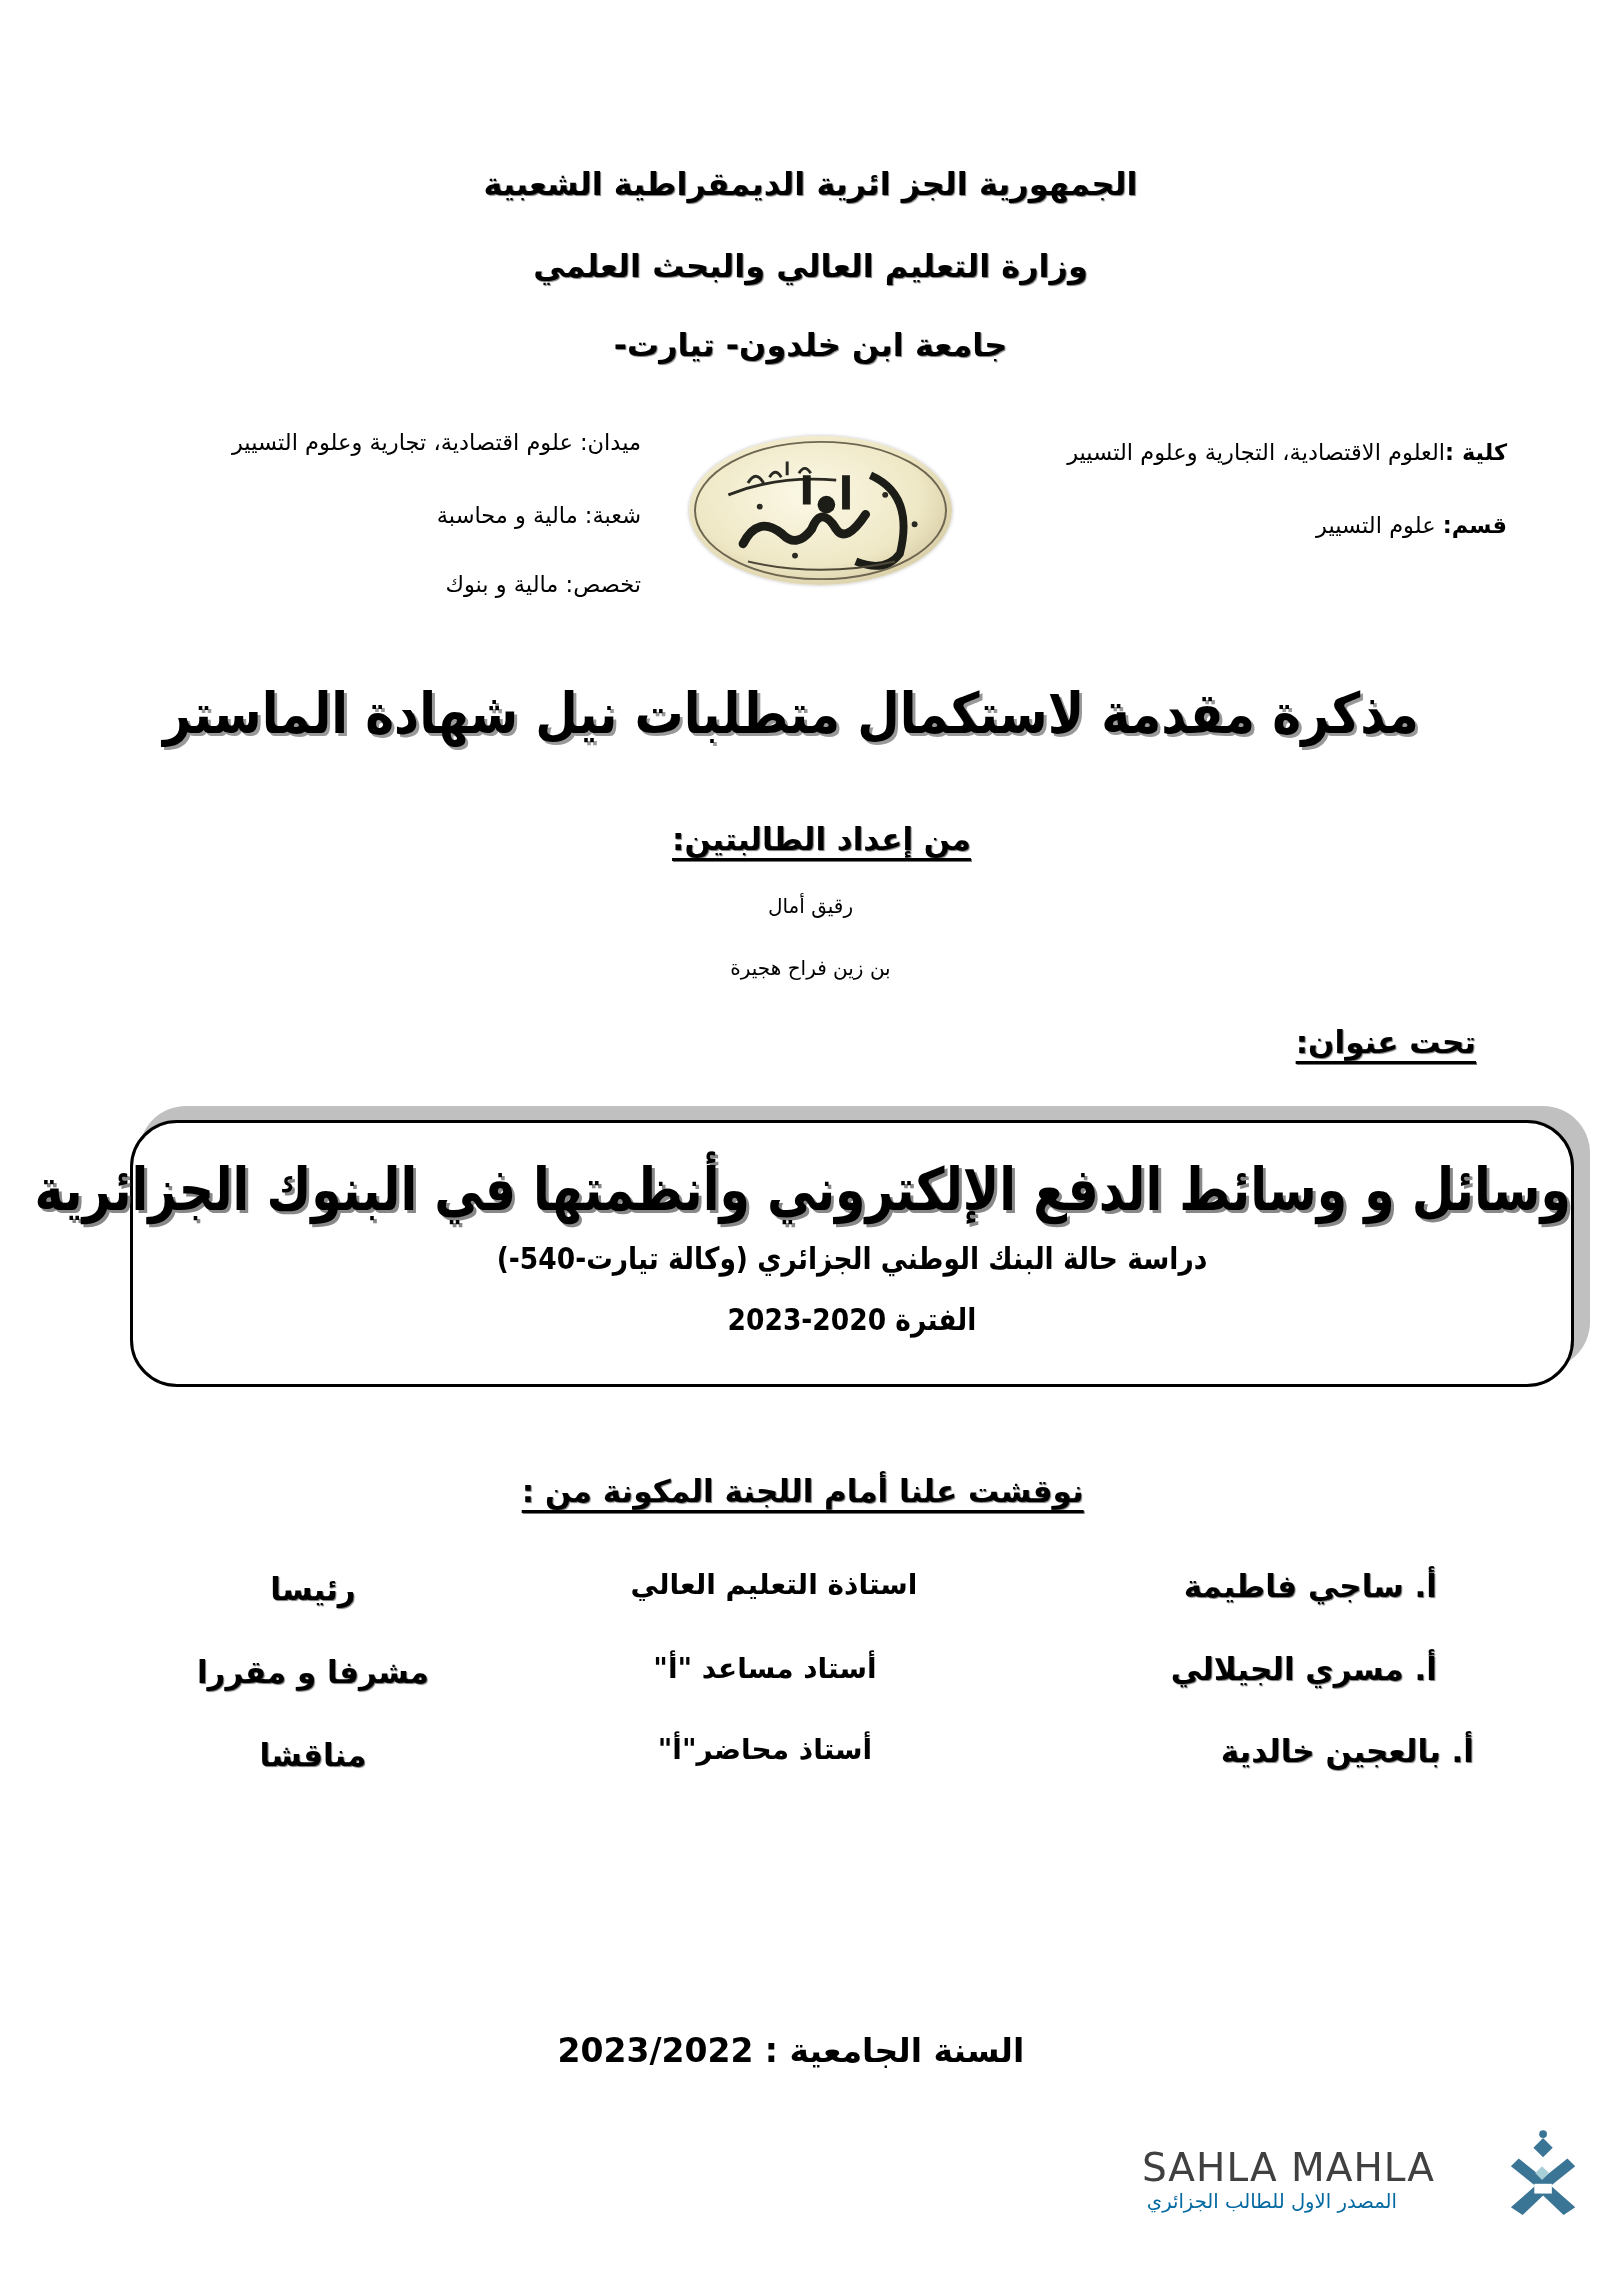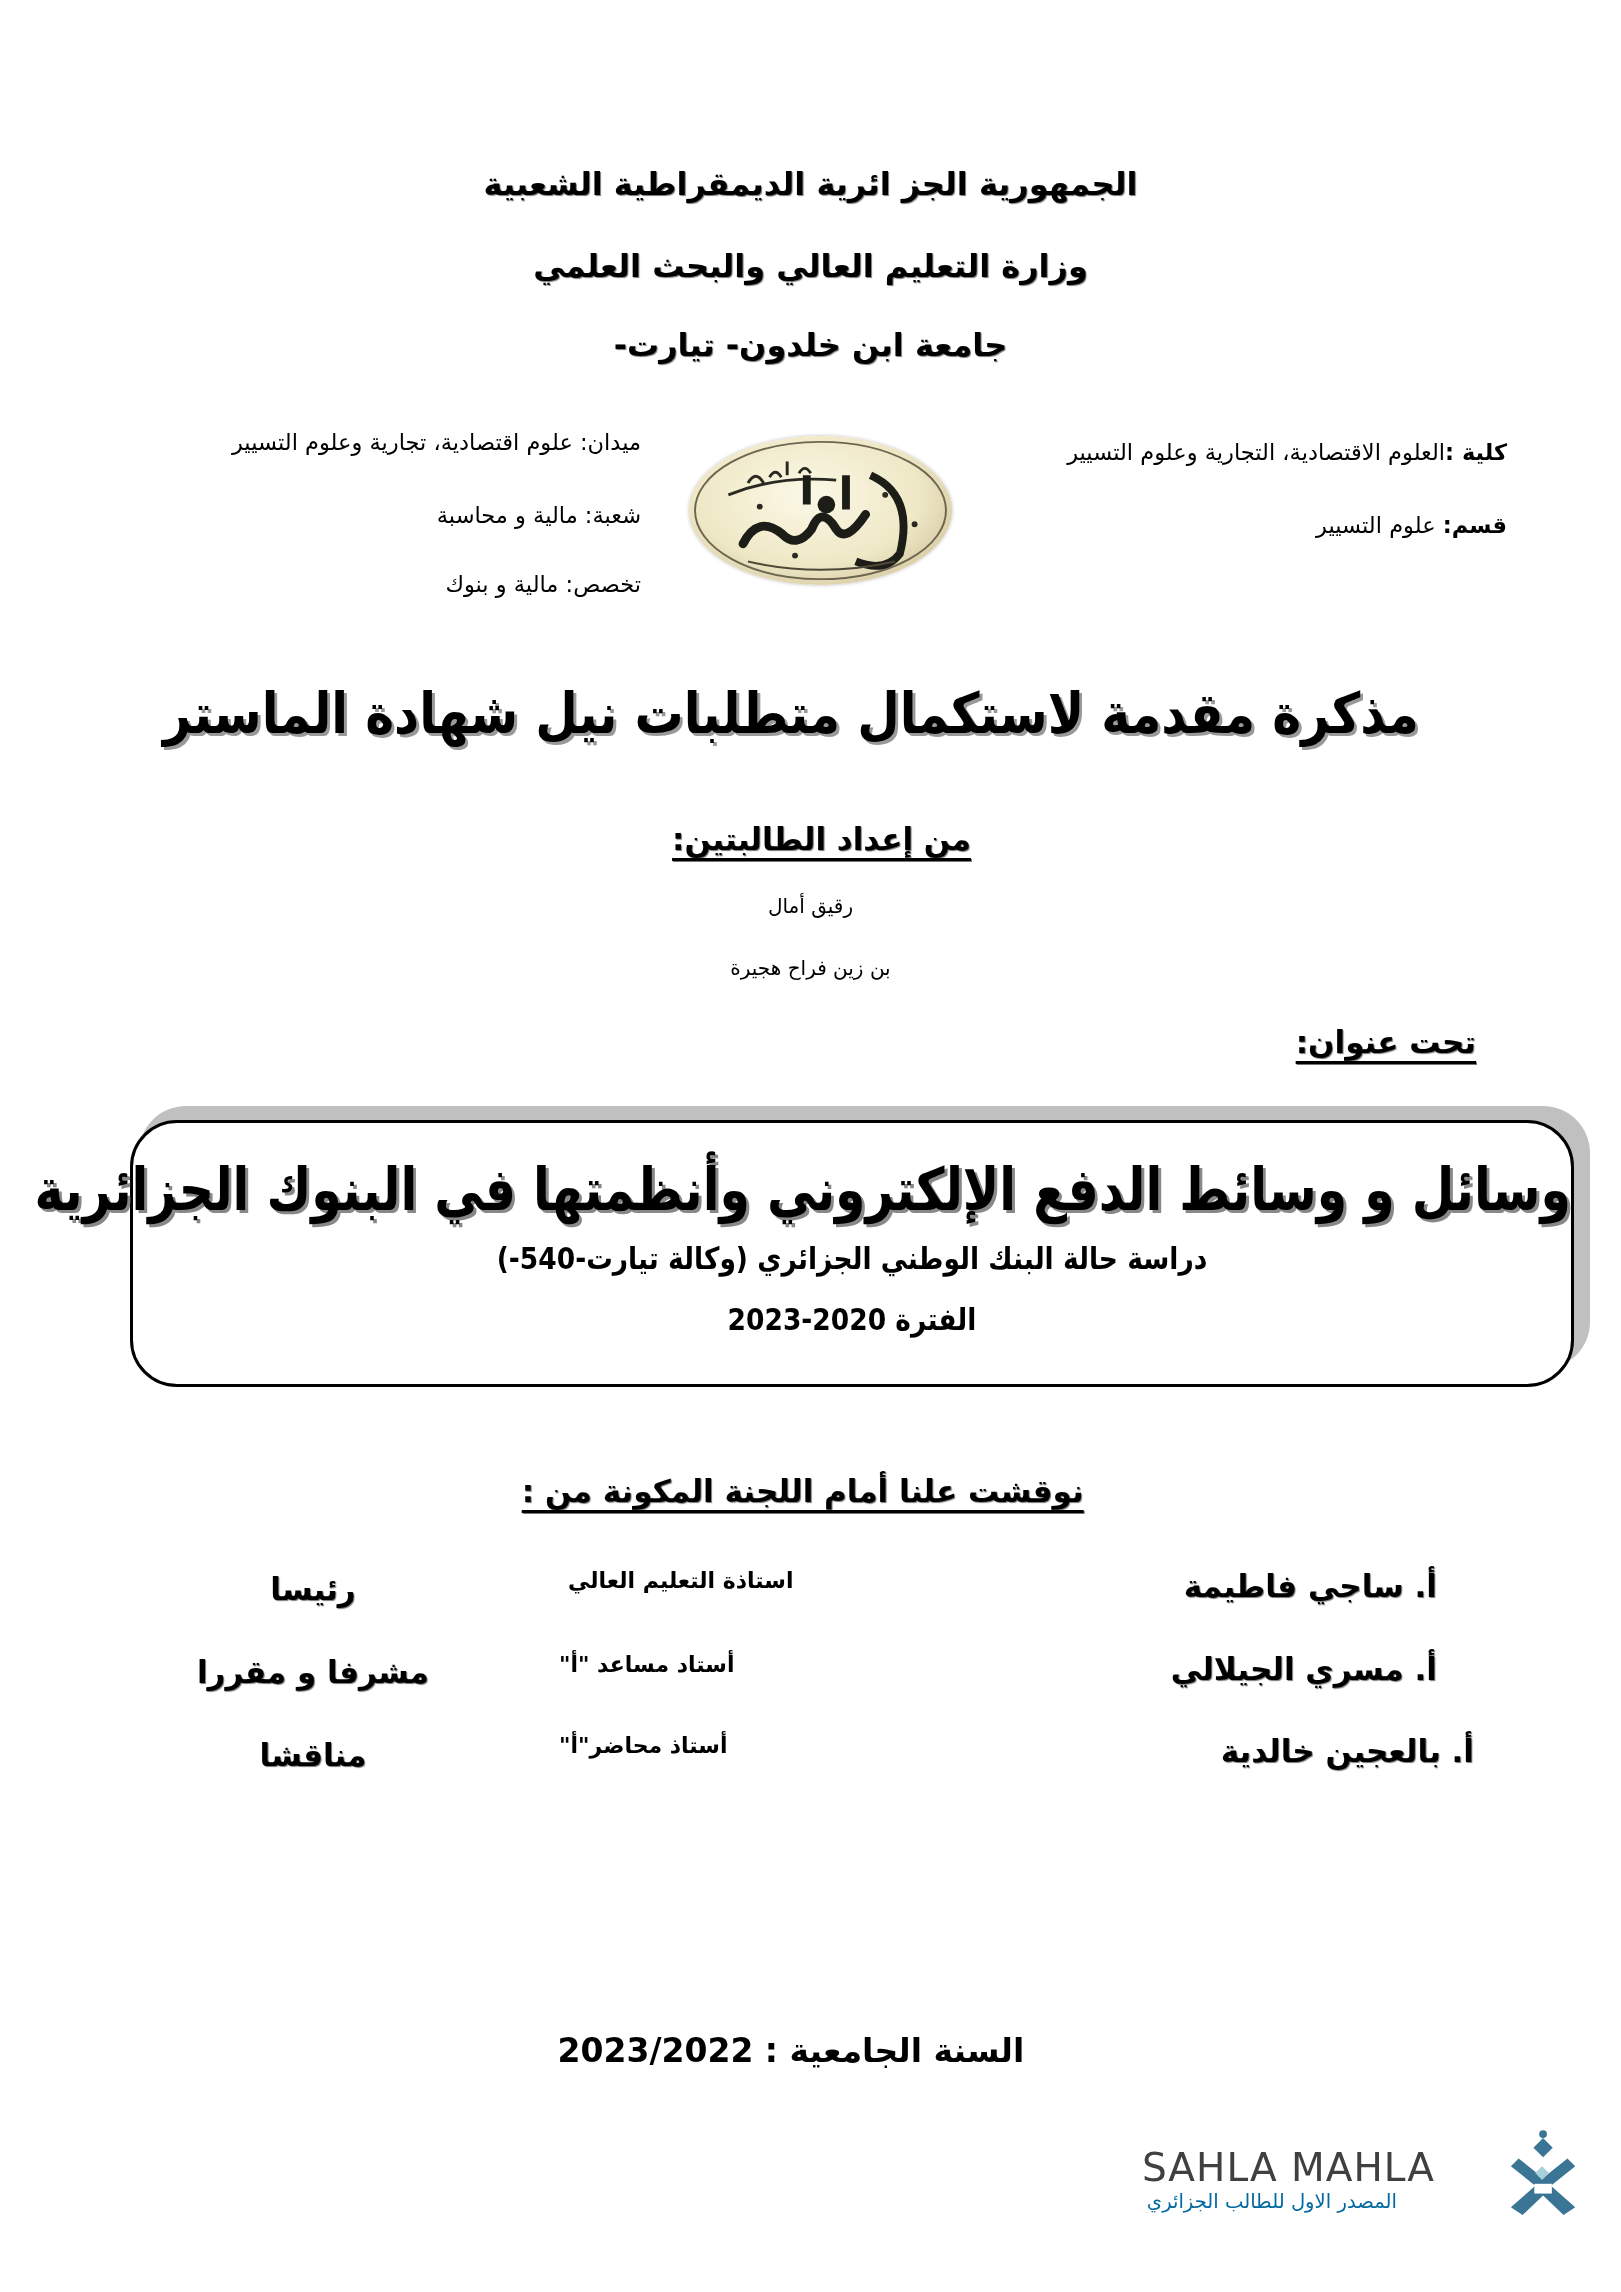--- a/index.html
+++ b/index.html
@@ -19,21 +19,21 @@
     .sub-heading { font-weight: bold; font-size: 31px; text-decoration: underline; text-decoration-thickness: 2.9px; text-underline-offset: 7.8px; text-shadow: 1px 1px 1px #777; }
 
     .student { font-size: 20px; }
 
     
     .box-shadow { position: absolute; left: 139px; top: 1106px; width: 1451px; height: 263px; background: #c0c0c0; border-radius: 47px; }
     .box { position: absolute; left: 130px; top: 1120px; width: 1444px; height: 267px; background: #fff; border: 3.9px solid #000; border-radius: 47px; }
     .box-title { position: absolute; top: 39px; left: 0; width: 100%; text-align: center; font-weight: bold; font-size: 49px; text-shadow: 2.9px 2px 0 #888; transform: scaleY(1.2); white-space: nowrap; }
     .box-sub { position: absolute; left: 0; width: 100%; text-align: center; font-weight: bold; font-size: 26.5px; white-space: nowrap; transform: scaleY(1.15); }
     .jury-name { position: absolute; font-weight: bold; font-size: 31px; white-space: nowrap; text-shadow: 1px 1px 1px #777; }
-    .jury-rank { position: absolute; font-weight: bold; font-size: 22px; white-space: nowrap; text-align: left; width: 412px; }
+    .jury-rank { position: absolute; font-weight: bold; font-size: 28px; white-space: nowrap; text-align: center; width: 412px; }
     .jury-role { position: absolute; font-weight: bold; font-size: 31px; white-space: nowrap; text-align: center; width: 274px; text-shadow: 1px 1px 1px #777; }
 
     .year { font-weight: bold; font-size: 33px; }
 
     
     .seal { position: absolute; left: 689px; top: 436px; width: 263px; height: 149px; border-radius: 50%;
             background: radial-gradient(ellipse at 45% 40%, #fbf8e6 0%, #efe8c6 55%, #cfc39a 85%, #9c9070 100%);
             box-shadow: 0 0 3.9px #bbb; overflow: hidden; }
     .seal svg { position: absolute; left: 0; top: 0; }
 

